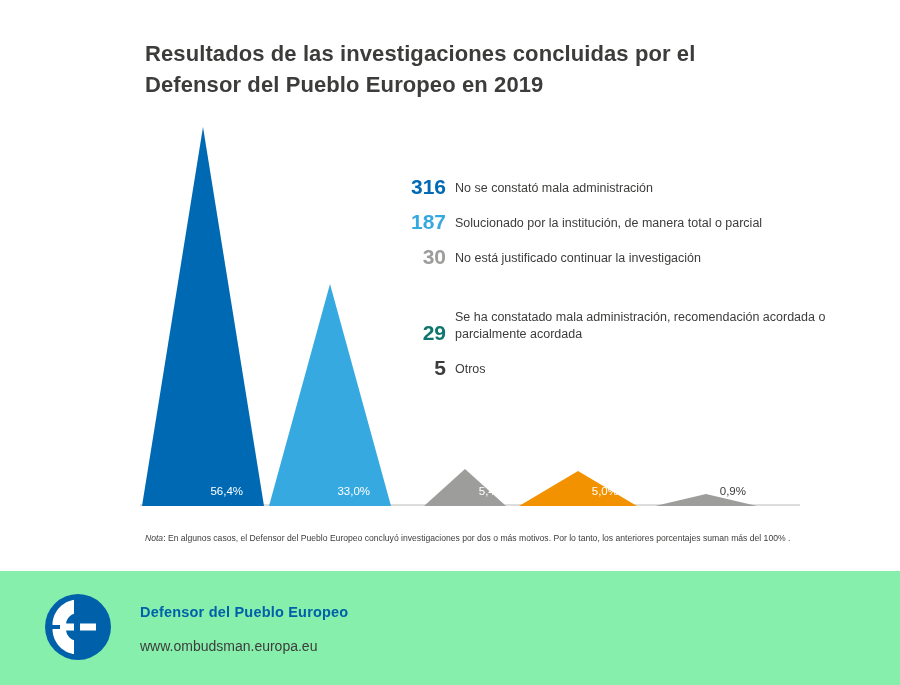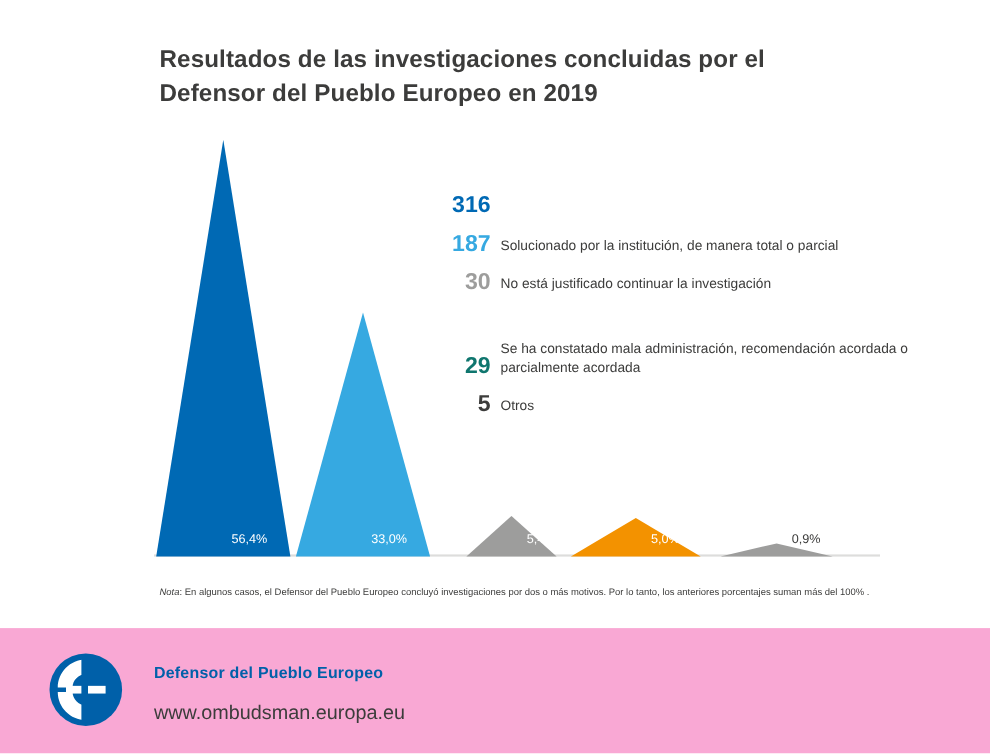--- a/index.html
+++ b/index.html
@@ -98,21 +98,21 @@
     font-style: italic;
   }
 
   
   #footer {
     position: absolute;
     left: 0;
     top: 571px;
     width: 900px;
     height: 114px;
-    background: #f9a8d4;
+    background: #86efac;
   }
   #logo-mark {
     position: absolute;
     left: 44px;
     top: 22px;
     width: 68px;
     height: 68px;
   }
   #footer-title {
     position: absolute;
@@ -120,21 +120,21 @@
     top: 33px;
     font-size: 14.5px;
     font-weight: bold;
     color: #0060a9;
     letter-spacing: 0.2px;
   }
   #footer-url {
     position: absolute;
     left: 140px;
     top: 67px;
-    font-size: 18px;
+    font-size: 14px;
     color: #3c3c3b;
   }
 </style>
 </head>
 <body>
 
 <div id="page">
 
   <div id="title">Resultados de las investigaciones concluidas por el Defensor del Pueblo Europeo en 2019</div>
 
@@ -158,20 +158,21 @@
     <div class="pct-label" style="left:290px; top:375px; width:80px;">33,0%</div>
     <div class="pct-label" style="left:425px; top:375px; width:80px;">5,4%</div>
     <div class="pct-label" style="left:538px; top:375px; width:80px;">5,0%</div>
     <div class="pct-label" style="left:666px; top:375px; width:80px; color:#3c3c3b;">0,9%</div>
   </div>
 
   <div id="legend">
 
     <div class="legend-row">
       <div class="legend-value" style="color:#0069b4;">316</div>
+      <div class="legend-text">No se constató mala administración</div>
     </div>
 
     <div class="legend-row">
       <div class="legend-value" style="color:#36a9e1;">187</div>
       <div class="legend-text">Solucionado por la institución, de manera total o parcial</div>
     </div>
 
     <div class="legend-row">
       <div class="legend-value" style="color:#9d9d9c;">30</div>
       <div class="legend-text">No está justificado continuar la investigación</div>

